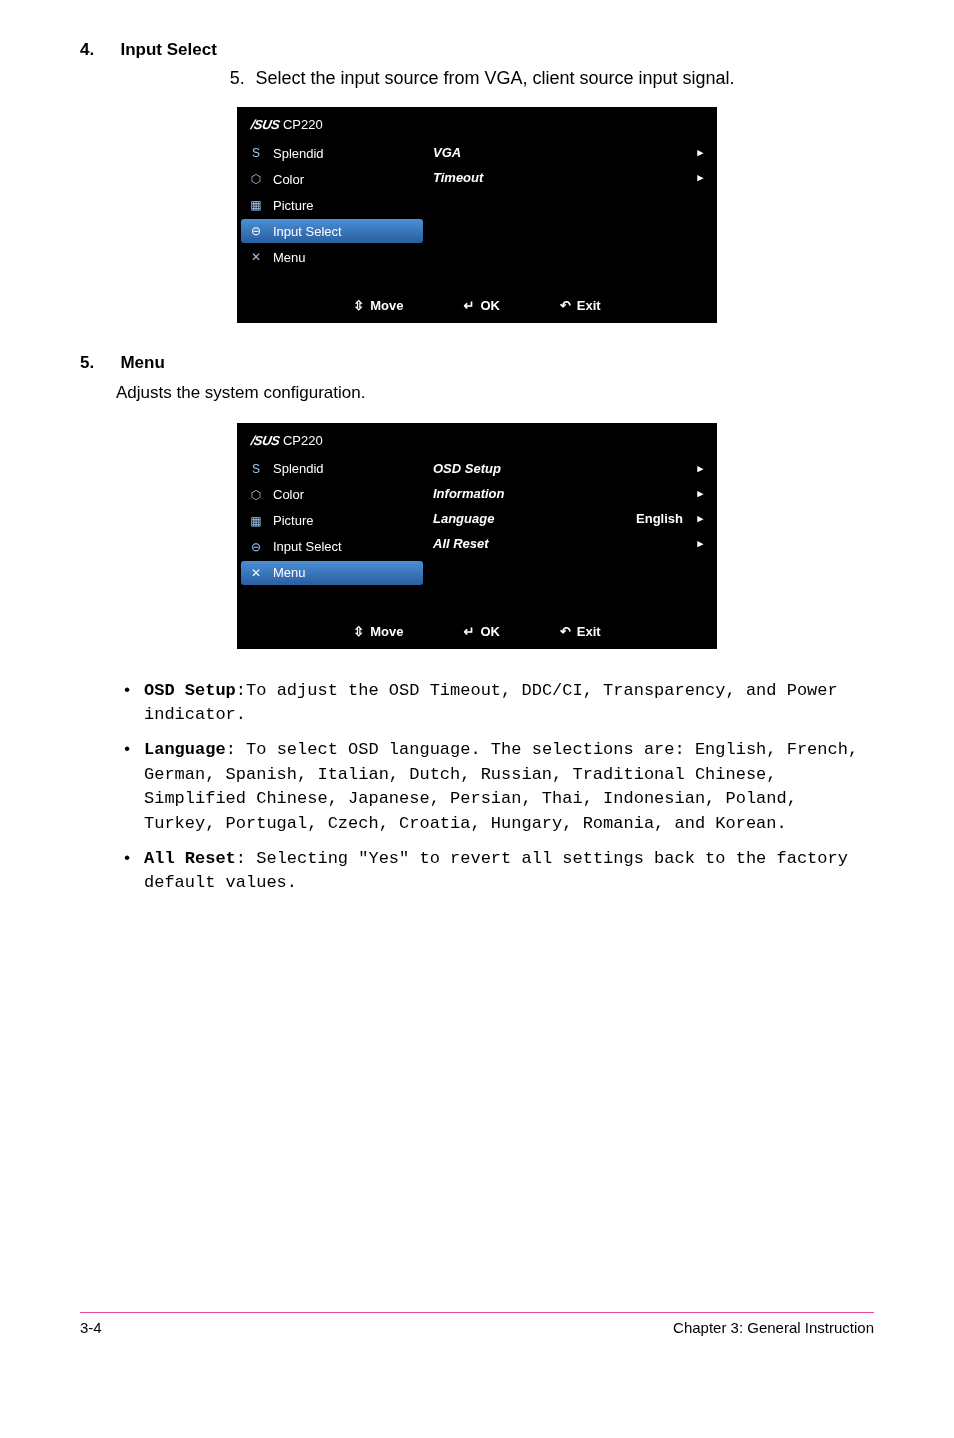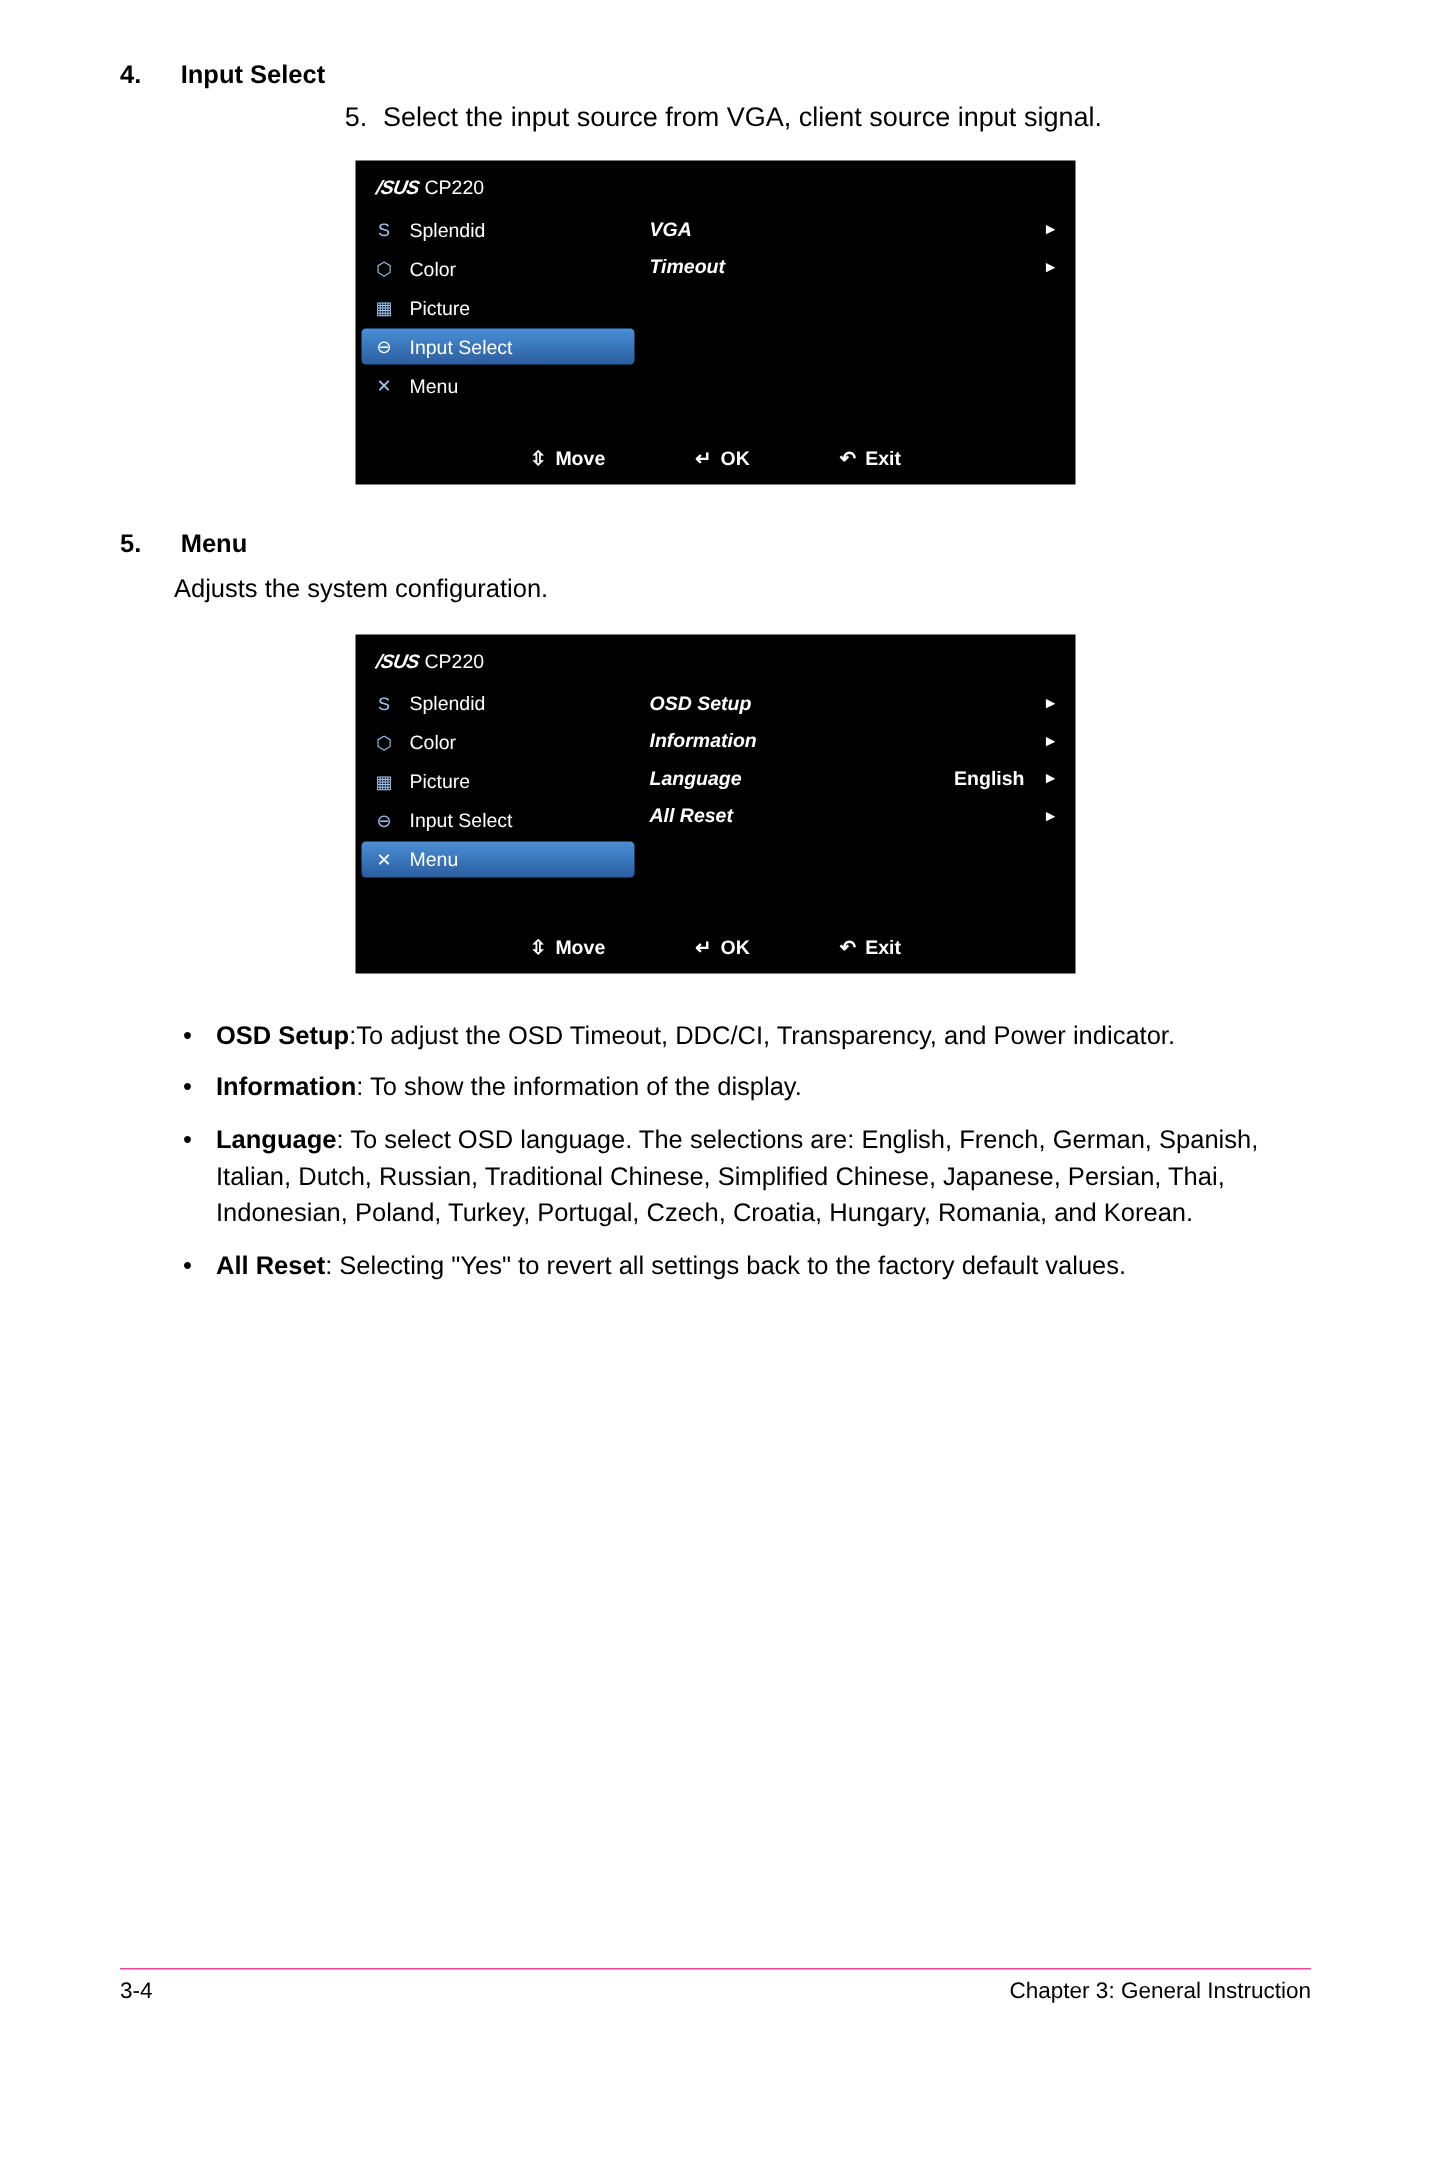--- a/index.html
+++ b/index.html
@@ -126,20 +126,21 @@
   }
   .osd-footer span { display: inline-flex; align-items: center; gap: 6px; }
   .f-icon {
     display: inline-block;
     font-size: 13px;
     color: #fff;
   }
   .bullets {
     margin: 16px 0 0 36px;
     padding: 0 10px 0 0;
+    font-family: Liberation Mono, monospace;
   }
   .bullets li {
     font-size: 17px;
     line-height: 1.45;
     margin-bottom: 10px;
     list-style: none;
     position: relative;
     padding-left: 28px;
   }
   .bullets li::before {
@@ -303,21 +304,20 @@
         <span>
             <span class="f-icon">↶</span>
             <span>Exit</span>
           </span>
       </div>
     </div>
   </div>
 
   <ul class="bullets">
     <li><b>OSD Setup</b><span>:To adjust the OSD Timeout, DDC/CI, Transparency, and Power indicator.</span></li>
-    <li><b>Information</b><span>: To show the information of the display.</span></li>
     <li><b>Language</b><span>: To select OSD language. The selections are: English, French, German, Spanish, Italian, Dutch, Russian, Traditional Chinese, Simplified Chinese, Japanese, Persian, Thai, Indonesian, Poland, Turkey, Portugal, Czech, Croatia, Hungary, Romania, and Korean.</span></li>
     <li><b>All Reset</b><span>: Selecting "Yes" to revert all settings back to the factory default values.</span></li>
   </ul>
 
   <div class="bottom-area">
     <div class="footer-rule">
       <span>3-4</span>
       <span>Chapter 3: General Instruction</span>
     </div>
   </div>

